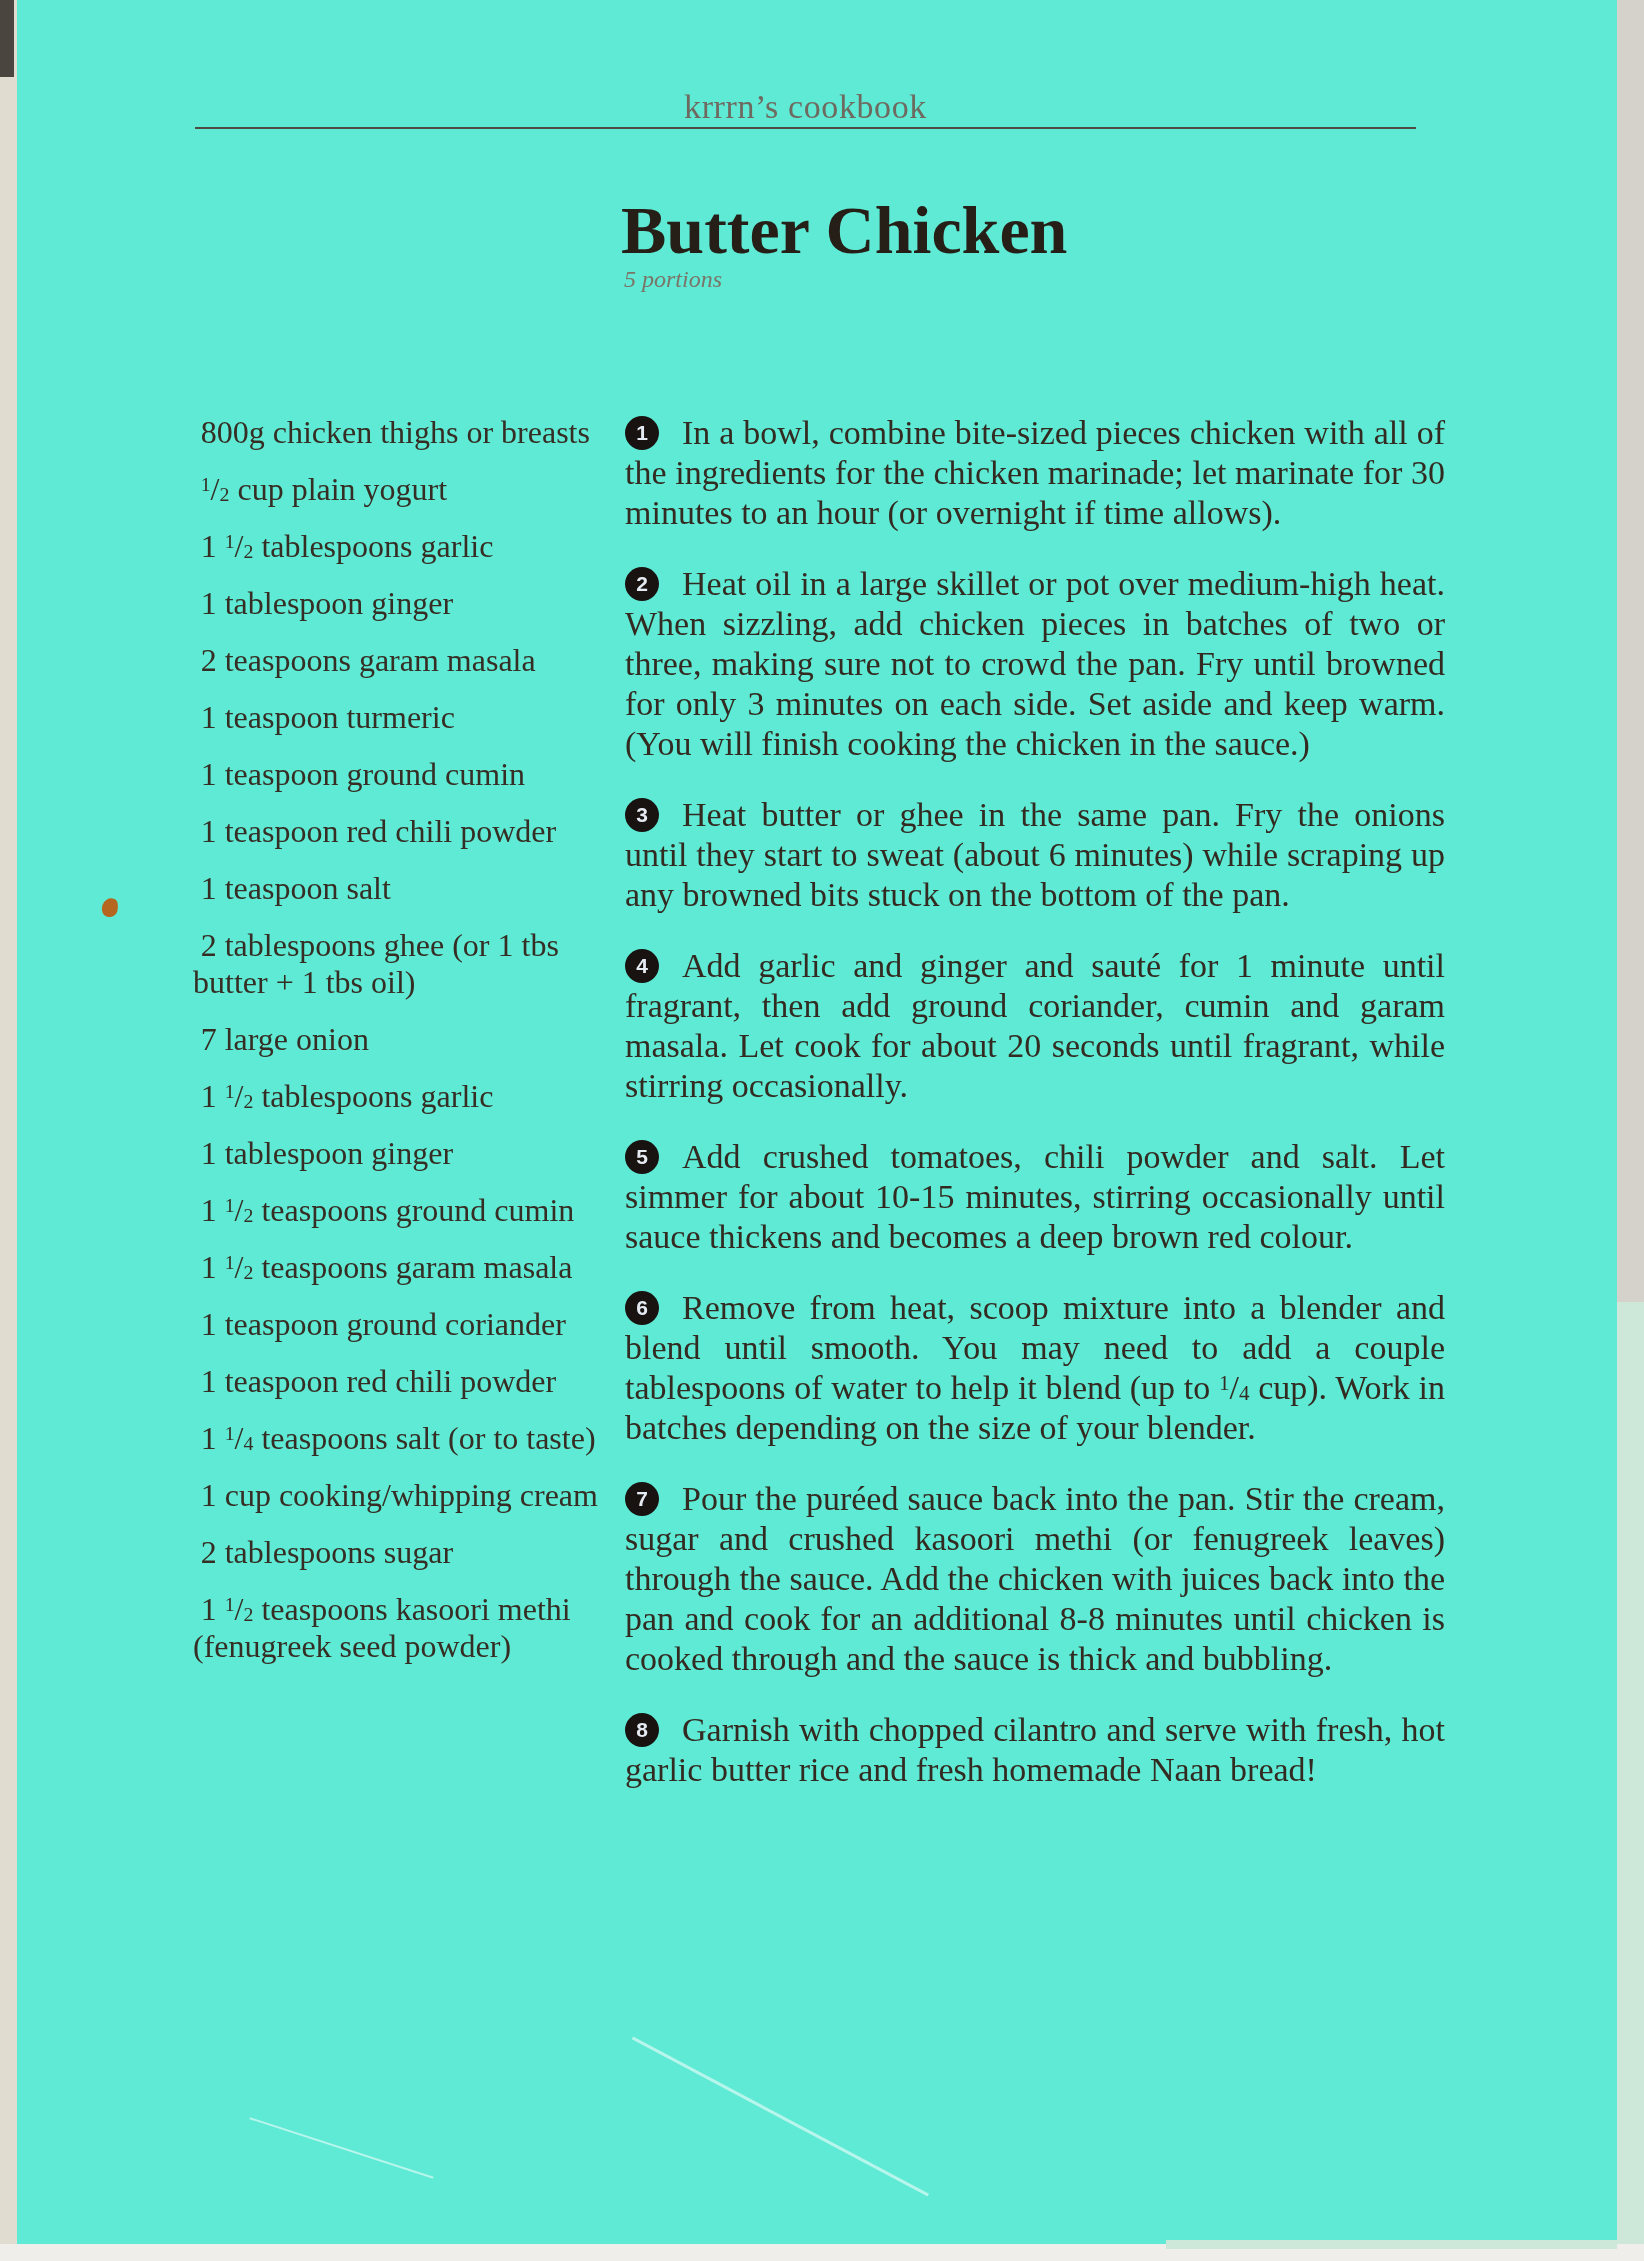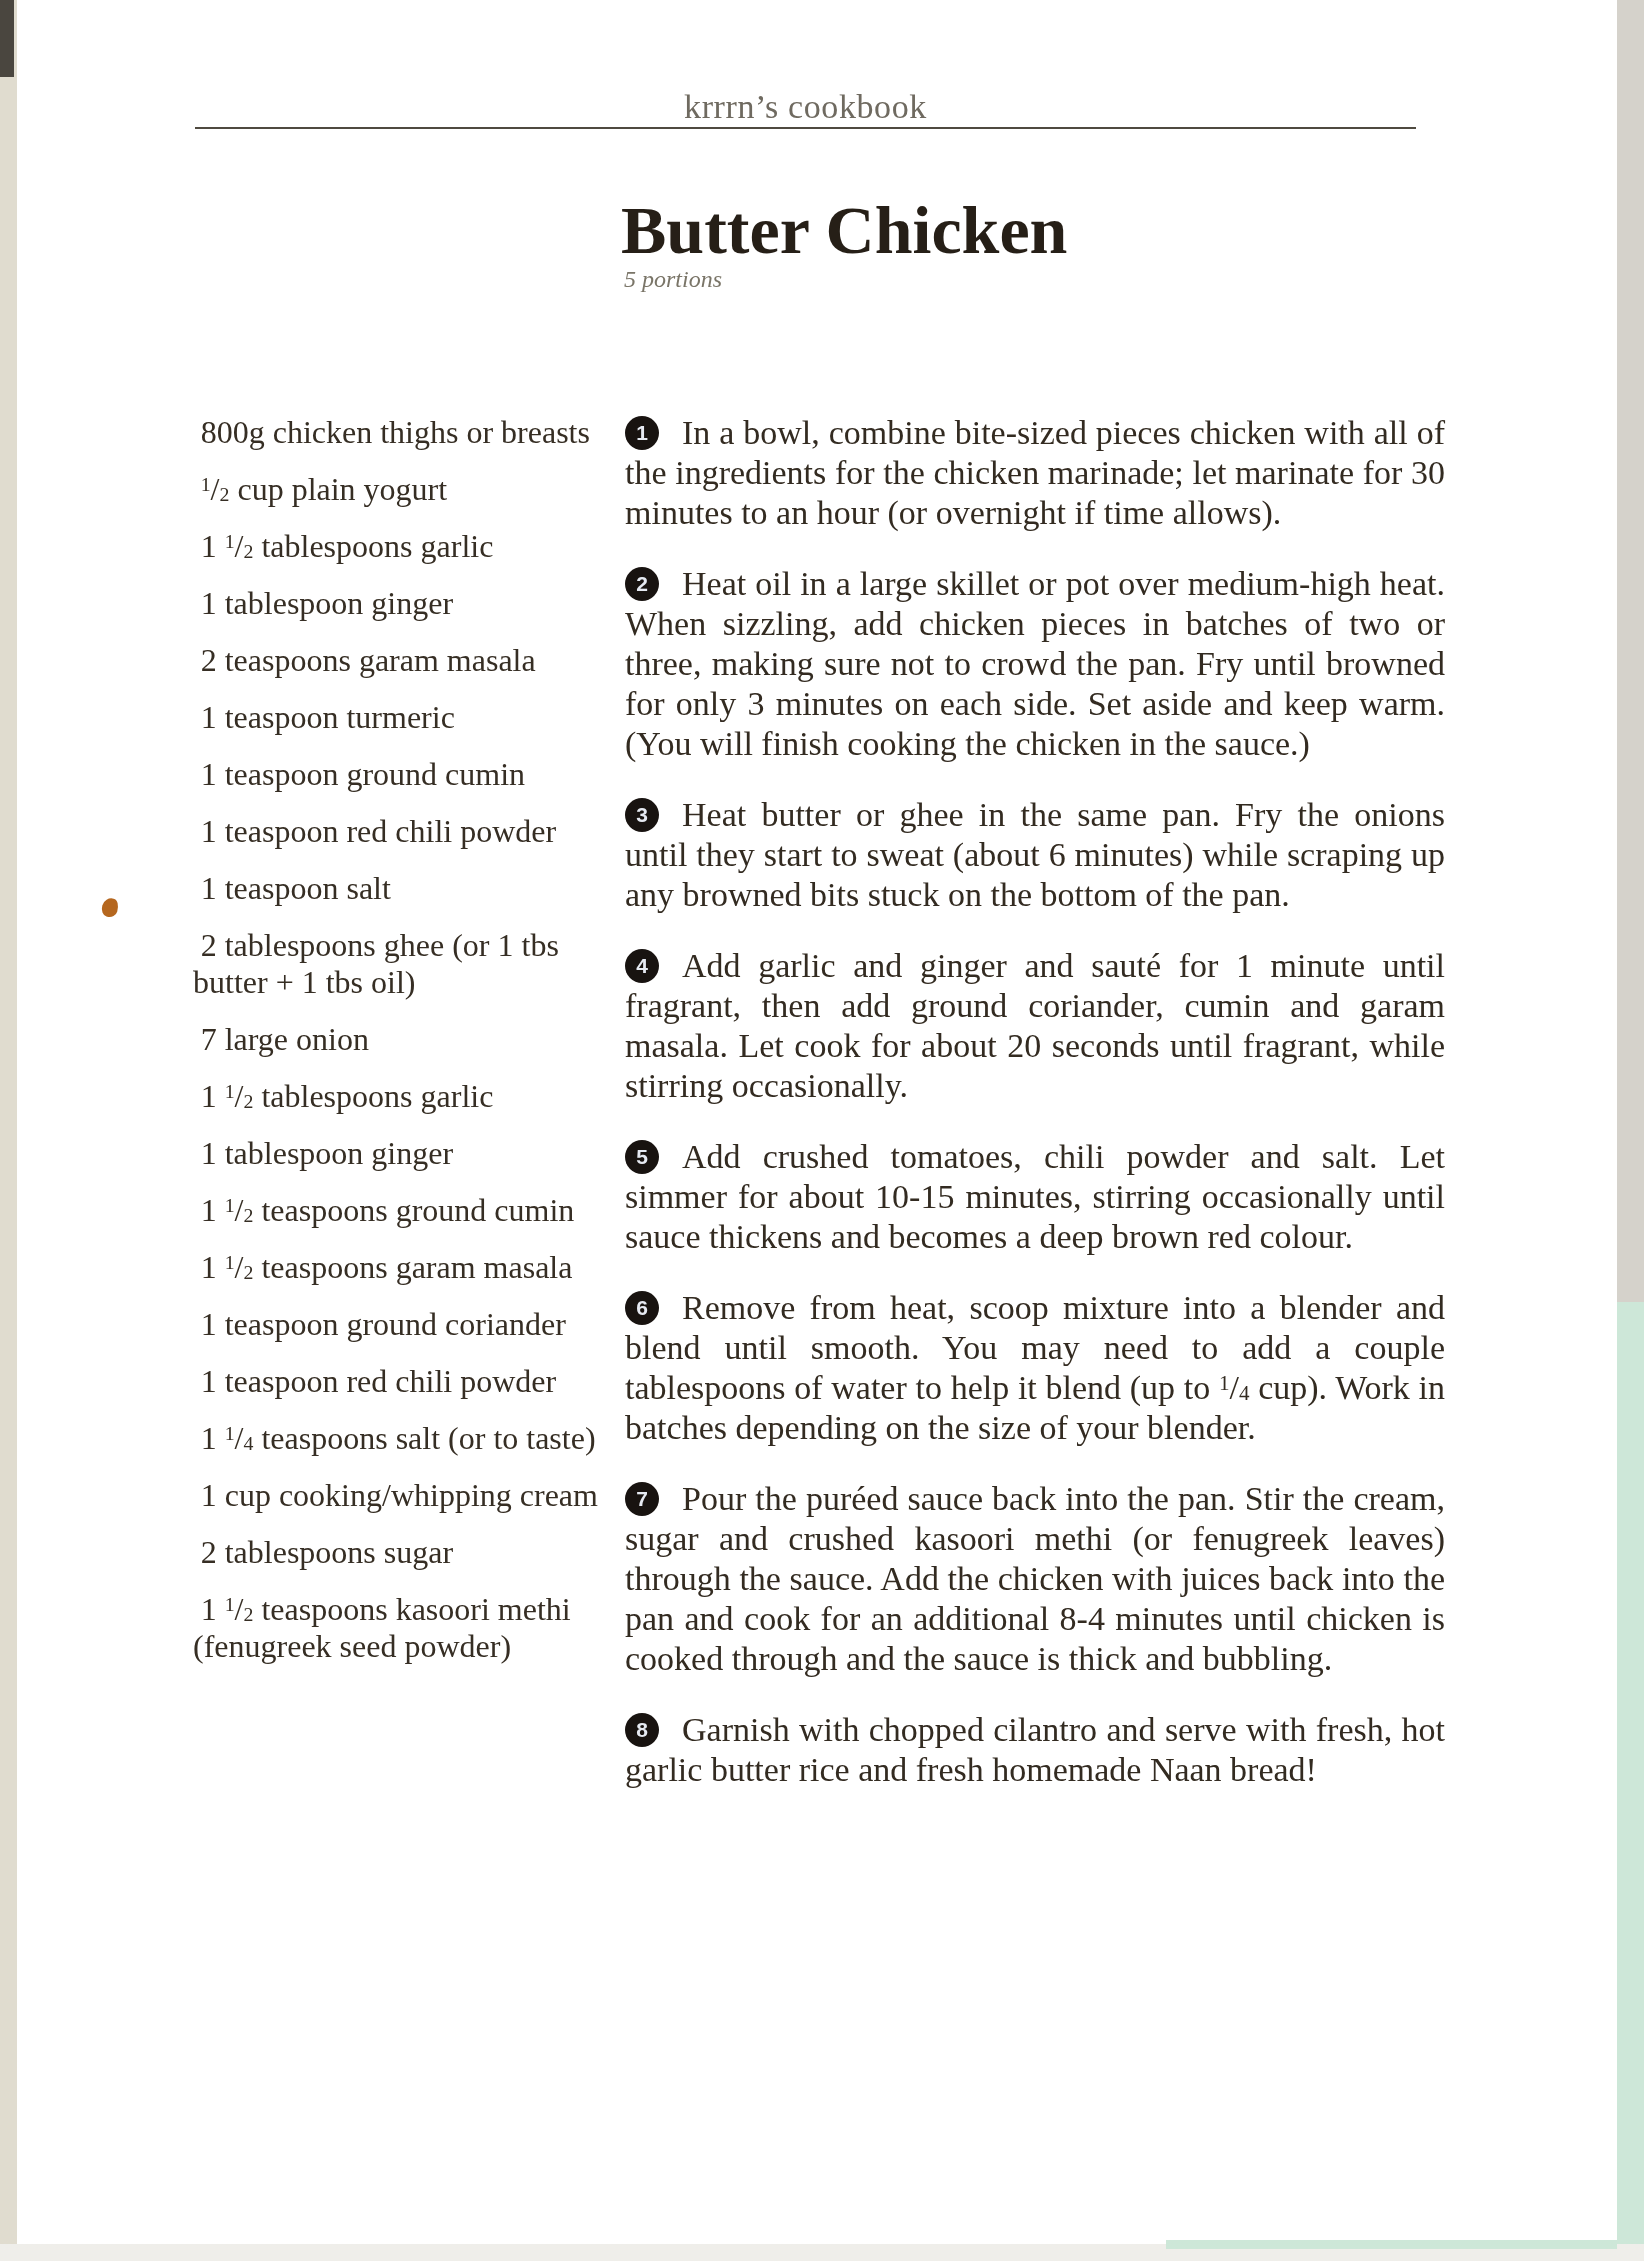--- a/index.html
+++ b/index.html
@@ -5,21 +5,21 @@
   html, body { margin: 0; padding: 0; }
   body {
     width: 1644px; height: 2261px;
     background: #d8d5ce;
     font-family: "Liberation Serif", "DejaVu Serif", serif;
     overflow: hidden;
   }
   .page {
     position: absolute; left: 0; top: 0;
     width: 1644px; height: 2261px;
-    background: #ffffff;
+    background: #5eead4;
   }
   
   .edge-left {
     position: absolute; left: 0; top: 0; width: 17px; height: 2261px;
     background: #e0dccf;
   }
   .edge-corner-dark {
     position: absolute; left: 0; top: 0; width: 14px; height: 77px;
     background: #4a463f;
   }
@@ -156,18 +156,18 @@
       <li>1 <sup>1</sup>/<sub>2</sub> teaspoons kasoori methi (fenugreek seed powder)</li>
     </ul>
 
   <div class="steps">
       <p><span class="step-badge">1</span><span>In a bowl, combine bite-sized pieces chicken with all of the ingredients for the chicken marinade; let marinate for 30 minutes to an hour (or overnight if time allows).</span></p>
       <p><span class="step-badge">2</span><span>Heat oil in a large skillet or pot over medium-high heat. When sizzling, add chicken pieces in batches of two or three, making sure not to crowd the pan.  Fry until browned for only 3 minutes on each side. Set aside and keep warm. (You will finish cooking the chicken in the sauce.)</span></p>
       <p><span class="step-badge">3</span><span>Heat butter or ghee in the same pan. Fry the onions until they start to sweat (about 6 minutes) while scraping up any browned bits stuck on the bottom of the pan.</span></p>
       <p><span class="step-badge">4</span><span>Add garlic and ginger and sauté for 1 minute until fragrant, then add ground coriander, cumin and garam masala.  Let cook for about 20 seconds until fragrant, while stirring occasionally.</span></p>
       <p><span class="step-badge">5</span><span>Add crushed tomatoes, chili powder and salt. Let simmer for about 10-15 minutes, stirring occasionally until sauce thickens and becomes a deep brown red colour.</span></p>
       <p><span class="step-badge">6</span><span>Remove from heat, scoop mixture into a blender and blend until smooth. You may need to add a couple tablespoons of water to help it blend (up to <sup>1</sup>/<sub>4</sub> cup). Work in batches depending on the size of your blender.</span></p>
-      <p><span class="step-badge">7</span><span>Pour the puréed sauce back into the pan.  Stir the cream, sugar and crushed kasoori methi (or fenugreek leaves) through the sauce.  Add the chicken with juices back into the pan and cook for an additional 8-4 minutes until chicken is cooked through and the sauce is thick and bubbling.</span></p>
+      <p><span class="step-badge">7</span><span>Pour the puréed sauce back into the pan.  Stir the cream, sugar and crushed kasoori methi (or fenugreek leaves) through the sauce.  Add the chicken with juices back into the pan and cook for an additional 8-8 minutes until chicken is cooked through and the sauce is thick and bubbling.</span></p>
       <p><span class="step-badge">8</span><span>Garnish with chopped cilantro and serve with fresh, hot garlic butter rice and fresh homemade Naan bread!</span></p>
     </div>
 
 </div>
 
 
 </body></html>

